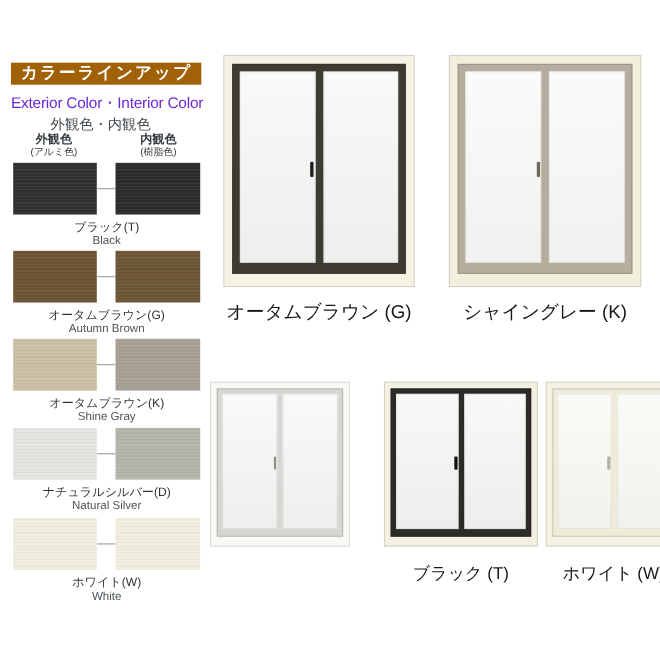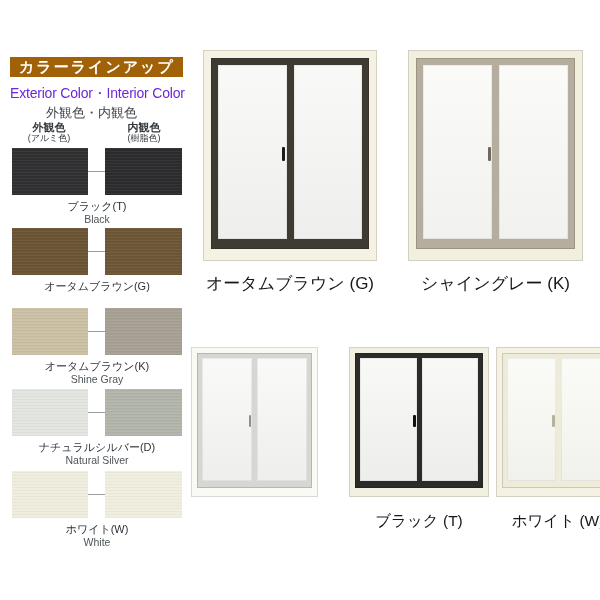--- a/index.html
+++ b/index.html
@@ -89,20 +89,21 @@
     <div class="swatch int" style="background-color: rgb(44, 44, 46);"></div>
     <div class="sw-name">ブラック(T)</div>
     <div class="sw-en">Black</div>
   </div>
 
   <div class="swatch-group" style="top:228px">
     <div class="swatch ext" style="background-color: rgb(107, 84, 52);"></div>
     <div class="connector"></div>
     <div class="swatch int" style="background-color: rgb(109, 86, 54);"></div>
     <div class="sw-name">オータムブラウン(G)</div>
+    <div class="sw-en">Autumn Brown</div>
   </div>
 
   <div class="swatch-group" style="top:308px">
     <div class="swatch ext" style="background-color: rgb(203, 192, 164);"></div>
     <div class="connector"></div>
     <div class="swatch int" style="background-color: rgb(167, 160, 148);"></div>
     <div class="sw-name">オータムブラウン(K)</div>
     <div class="sw-en">Shine Gray</div>
   </div>
 

